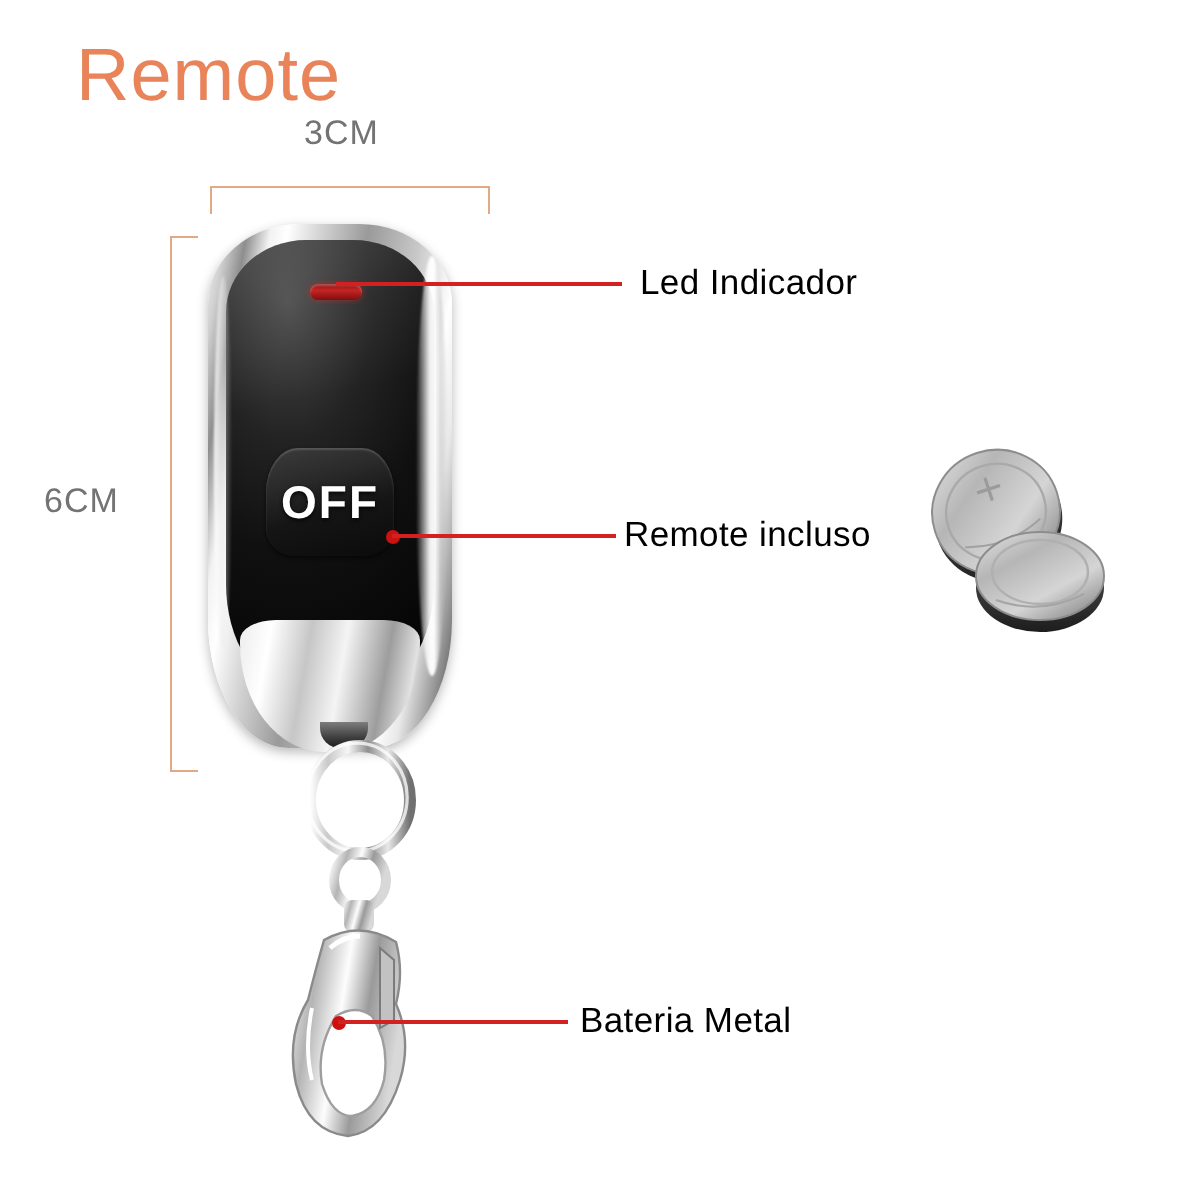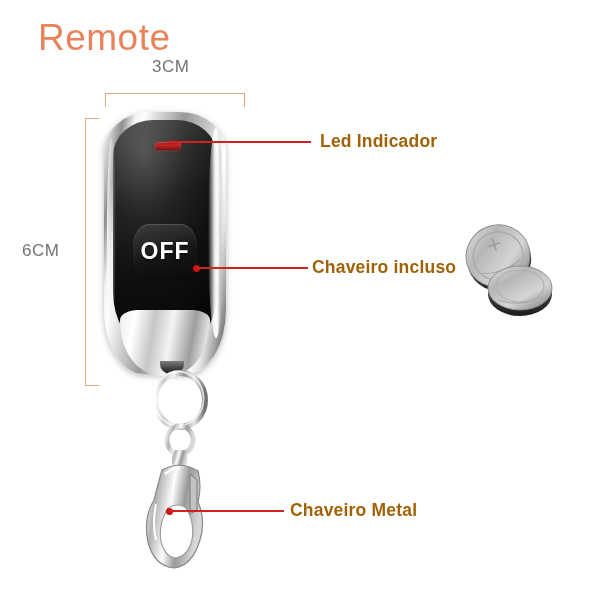--- a/index.html
+++ b/index.html
@@ -226,23 +226,23 @@
   }
   .callout-dot {
     position: absolute;
     width: 7px;
     height: 7px;
     border-radius: 50%;
     background: #cc1111;
   }
   .callout-text {
     position: absolute;
-    color: #a16207;
+    color: #000000;
     font-size: 17.5px;
-    font-weight: bold;
+    font-weight: normal;
     letter-spacing: 0.2px;
     white-space: nowrap;
   }
 </style>
 </head>
 <body>
 
 <div id="stage">
 
   <div class="title">Remote</div>
@@ -337,19 +337,19 @@
         <path d="M46 84 q22 8 44 -3" stroke="#a5a5a5" stroke-width="1" fill="none"></path>
       </g>
     </svg>
   </div>
 
   <div class="callout-line" style="left:168px; top:141px; width:143px;"></div>
   <div class="callout-text" style="left:320px; top:131px;">Led Indicador</div>
 
   <div class="callout-dot" style="left:193px; top:265px;"></div>
   <div class="callout-line" style="left:196px; top:267px; width:112px;"></div>
-  <div class="callout-text" style="left:312px; top:257px;">Chaveiro incluso</div>
+  <div class="callout-text" style="left:312px; top:257px;">Remote incluso</div>
 
   <div class="callout-dot" style="left:166px; top:508px;"></div>
   <div class="callout-line" style="left:169px; top:510px; width:115px;"></div>
-  <div class="callout-text" style="left:290px; top:500px;">Chaveiro Metal</div>
+  <div class="callout-text" style="left:290px; top:500px;">Bateria Metal</div>
 
 </div>
 
 </body></html>

